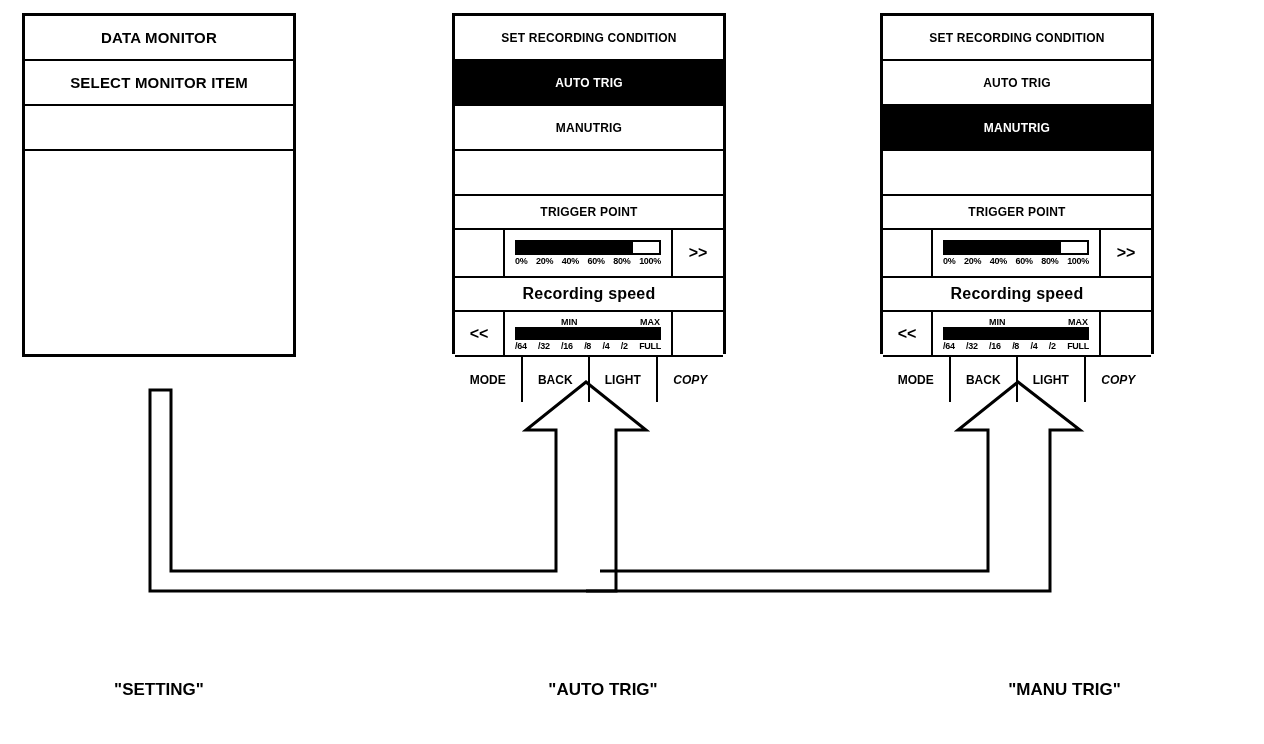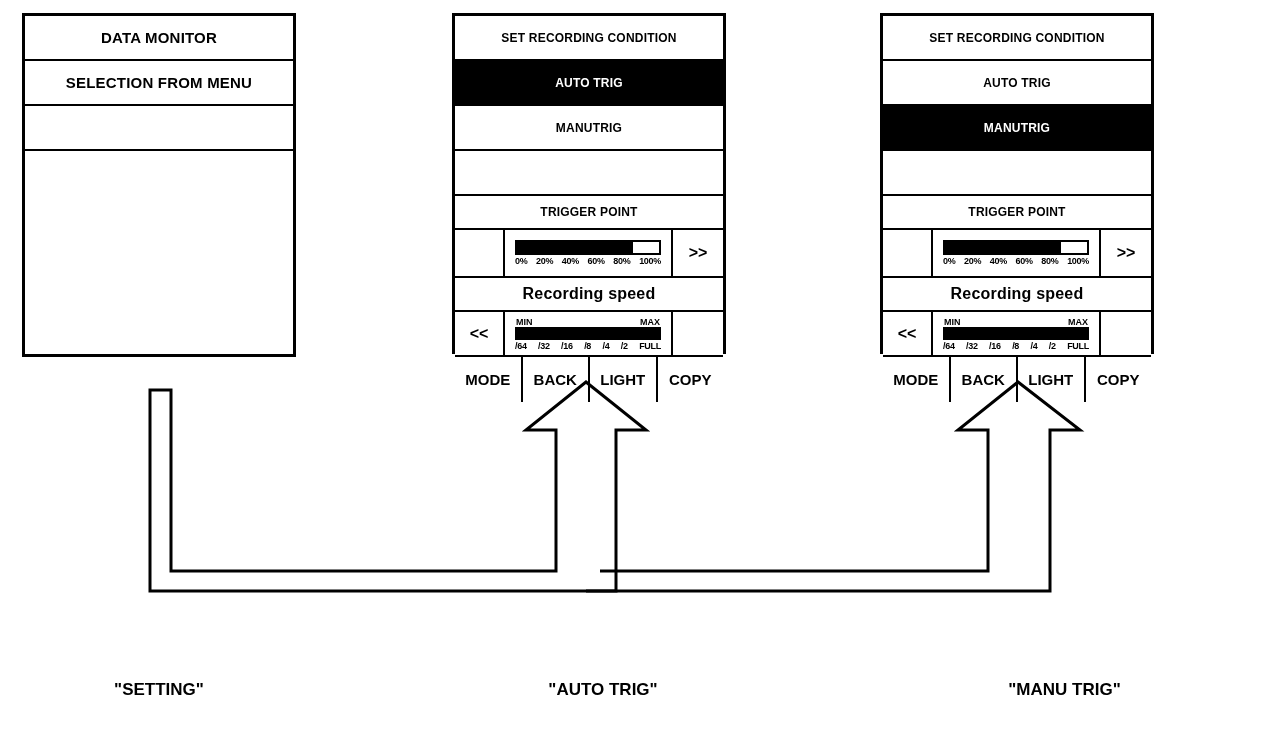--- a/index.html
+++ b/index.html
@@ -80,53 +80,53 @@
     font-size:9px;
     font-weight:bold;
     line-height:10px;
     padding:0 2px;
     letter-spacing:-0.3px;
   }
   .ticks span{white-space:nowrap;}
 
   .minmax{
     display:flex;justify-content:space-between;
-    font-size:9px;font-weight:bold;line-height:10px;padding:0 3px;
+    font-size:9px;font-weight:bold;line-height:10px;padding:0 3px;margin-left:45px;
   }
 
   
   .keys{
     display:flex;height:45px;box-sizing:border-box;
   }
   .keys > div{
     flex:1;box-sizing:border-box;
     border-right:2px solid #000;
     display:flex;align-items:center;justify-content:center;
-    font-weight:bold;font-size:15px;
-  }
-  .keys > div:last-child{border-right:none;}
+    font-weight:bold;font-size:12px;
+  }
+  .keys > div:last-child{border-right:none;font-style:italic;}
 
   
   .caption{
     position:absolute;
     font-size:17px;
     font-weight:bold;
     line-height:25px;
     white-space:pre;
   }
   .cap-title{text-align:center;}
 
   svg.conn{position:absolute;left:0;top:0;width:1264px;height:744px;pointer-events:none;}
 </style>
 </head>
 <body>
 
 <div class="panel" id="menu-panel" style="left:22px;top:13px;width:274px;height:344px;">
   <div class="prow">DATA MONITOR</div>
-  <div class="prow">SELECTION FROM MENU</div>
+  <div class="prow">SELECT MONITOR ITEM</div>
   <div class="prow blank"></div>
   <div class="prow blank"></div>
 </div>
 
 <div class="panel" id="auto-panel" style="left:452px;top:13px;width:274px;height:341px;">
 
   <div class="prow">SET RECORDING CONDITION</div>
   <div class="prow sel">AUTO TRIG</div>
   <div class="prow">MANUTRIG</div>
   <div class="prow blank"></div>

